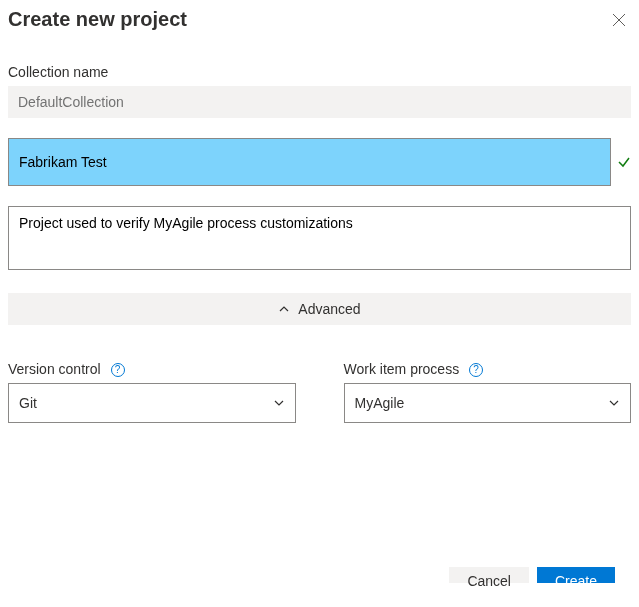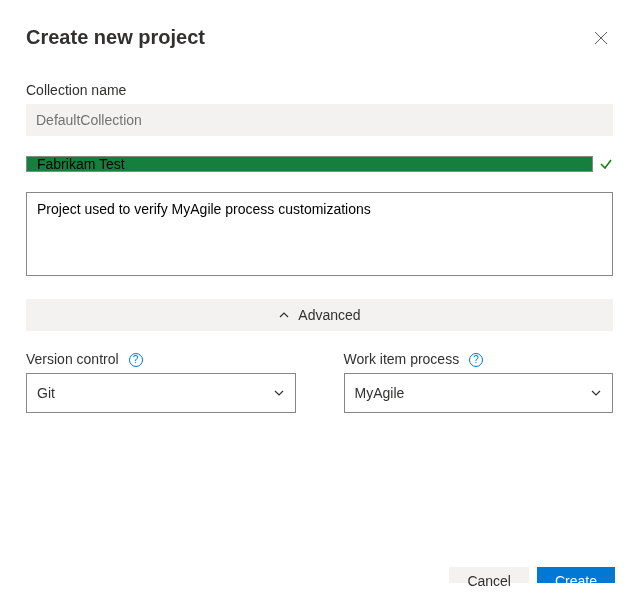--- a/index.html
+++ b/index.html
@@ -6,21 +6,21 @@
   html, body {
     margin: 0; padding: 0;
     font-family: "Segoe UI", -apple-system, BlinkMacSystemFont, sans-serif;
     font-size: 14px;
     color: #323130;
     background: #fff;
   }
   .dialog {
     width: 639px;
     height: 607px;
-    padding: 26px;
+    padding: 8px;
     position: relative;
   }
   .header {
     display: flex;
     justify-content: space-between;
     align-items: flex-start;
     margin-bottom: 32px;
   }
   .title {
     font-size: 20px;
@@ -59,53 +59,53 @@
     padding: 8px 10px;
     font-size: 14px;
     color: #737373;
   }
   .text-input {
     width: 100%;
     padding: 6px 10px;
     font-size: 14px;
     font-family: inherit;
     border: 1px solid #8a8886;
-    background: #15803d;
+    background: #7dd3fc;
     outline: none;
-    height: 16px;
+    height: 48px;
   }
   .input-row {
     display: flex;
     align-items: center;
     gap: 6px;
   }
   .input-row .text-input { flex: 1; }
   .check-icon { color: #107c10; flex-shrink: 0; }
   .textarea {
     width: 100%;
     padding: 8px 10px;
     font-size: 14px;
     font-family: inherit;
     border: 1px solid #8a8886;
     background: #fff;
     outline: none;
     resize: none;
-    height: 84px;
+    height: 64px;
   }
   .advanced-bar {
     background: #f3f2f1;
     padding: 8px;
     text-align: center;
     font-size: 14px;
     cursor: pointer;
     display: flex;
     align-items: center;
     justify-content: center;
     gap: 8px;
-    margin-bottom: 20px;
+    margin-bottom: 36px;
   }
   .two-col {
     display: flex;
     gap: 48px;
     margin-top: 7px;
   }
   .col { flex: 1; }
   .select {
     width: 100%;
     padding: 6px 10px;

